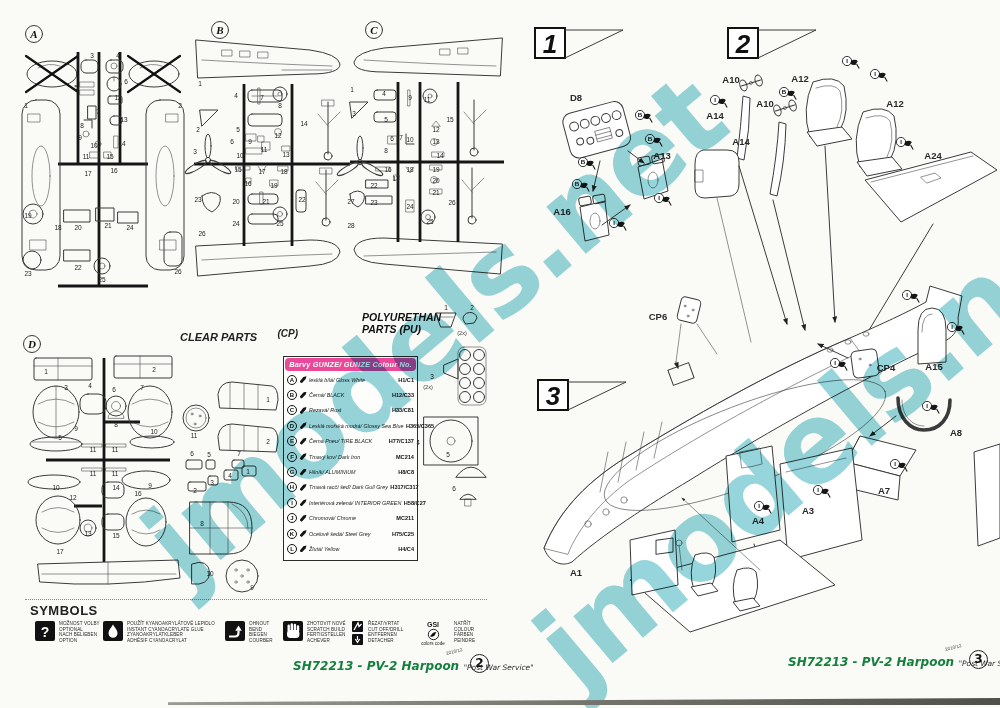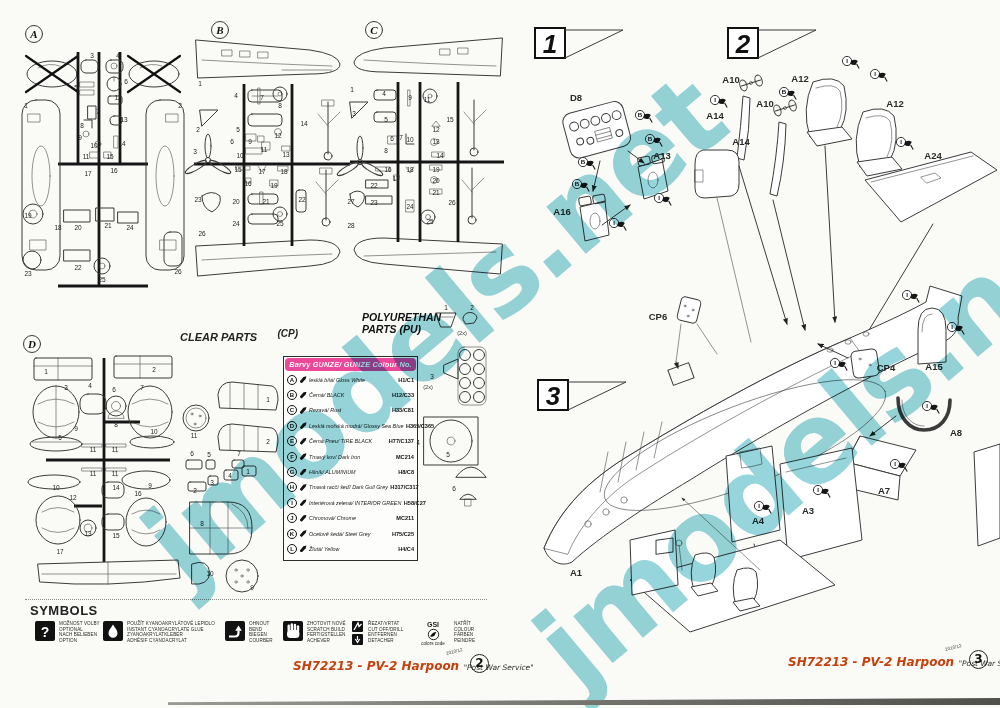--- a/index.html
+++ b/index.html
@@ -43,21 +43,21 @@
   .sym-item{position:absolute;top:0;display:flex;gap:4px;align-items:flex-start;}
   .sym-icon{flex:0 0 auto;}
   .sym-icon svg{position:static;display:block;}
   .sym-lines{font:4.6px/5.6px "Liberation Sans",sans-serif;color:#2a2a2a;letter-spacing:.1px;}
   .gsi{display:flex;flex-direction:column;align-items:center;width:34px;}
   .gsi-t{font:700 7px "Liberation Sans",sans-serif;}
   .gsi svg{position:static;display:block;}
   .gsi-c{font:4.6px "Liberation Sans",sans-serif;white-space:nowrap;}
   
   .footer{position:absolute;height:28px;white-space:nowrap;}
-  .f-code{font:italic 700 12px "DejaVu Sans",sans-serif;color:#c2410c;}
+  .f-code{font:italic 700 12px "DejaVu Sans",sans-serif;color:#15803d;}
   .f-serv{font:italic 7.5px "DejaVu Sans",sans-serif;color:#2b2b2b;}
   .f-date{position:absolute;top:-7px;right:26px;font:4.6px "Liberation Sans",sans-serif;color:#555;
           transform:rotate(-14deg);}
   .f-page{position:absolute;right:0;top:-2px;width:17px;height:17px;border:1.6px solid #222;border-radius:50%;
           font:700 12px/17px "DejaVu Sans",sans-serif;text-align:center;color:#111;}
   
   .wm{position:absolute;font-family:"DejaVu Sans",sans-serif;font-weight:700;font-size:112px;
       letter-spacing:-3px;color:#7fccd4;mix-blend-mode:multiply;opacity:.82;pointer-events:none;
       z-index:30;white-space:nowrap;}
   #wm-left{left:78px;top:265px;transform:rotate(-40deg);}

